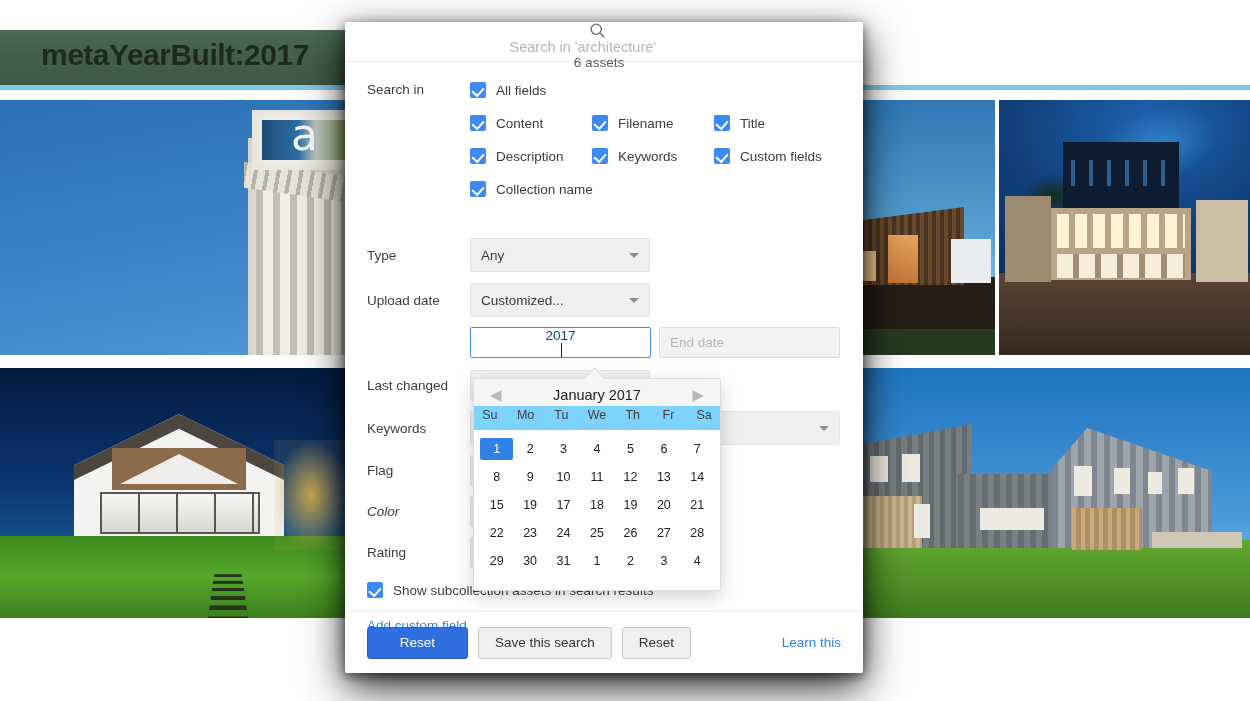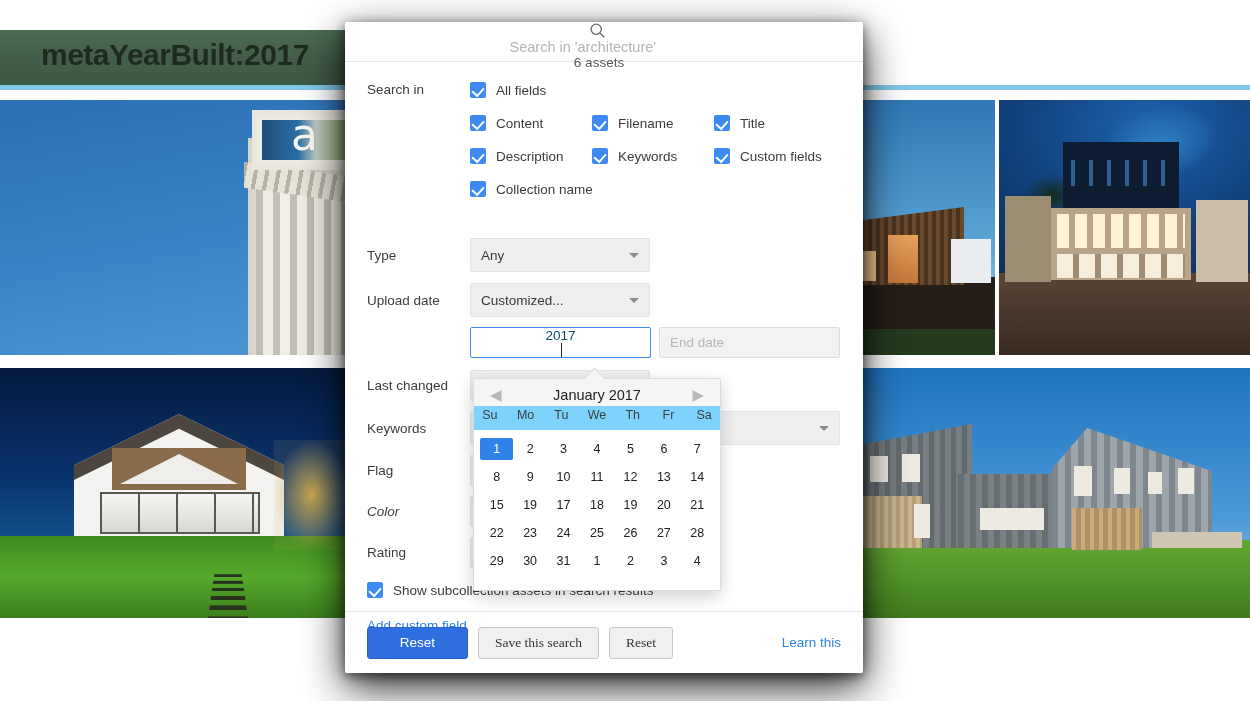--- a/index.html
+++ b/index.html
@@ -289,21 +289,21 @@
   .mfoot {
     position:absolute; left:0; bottom:0; width:100%; height:62px;
     border-top:1px solid #e8e8e8; display:flex; align-items:center; padding:0 22px;
   }
   .btn {
     height:32px; border-radius:3px; font-size:13.5px; padding:0 16px;
     display:flex; align-items:center; justify-content:center; cursor:pointer;
     font-family:"Liberation Sans", sans-serif;
   }
   .btn-primary { background:#2f6ede; color:#fff; border:1px solid #2a60c6; min-width:101px; }
-  .btn-default { background:#f0f0f0; color:#333; border:1px solid #c9c9c9; margin-left:10px;font-family:Liberation Serif, serif; }
+  .btn-default { background:#f0f0f0; color:#333; border:1px solid #c9c9c9; margin-left:10px; }
   .learn { margin-left:auto; font-size:13.5px; color:#2f83e8; cursor:pointer; }
 </style>
 </head>
 <body>
 
 <div id="backdrop">
 
   <div class="bg-query-band"></div>
   <div class="bg-query">metaYearBuilt:2017</div>
   <div class="bg-underline"></div>

